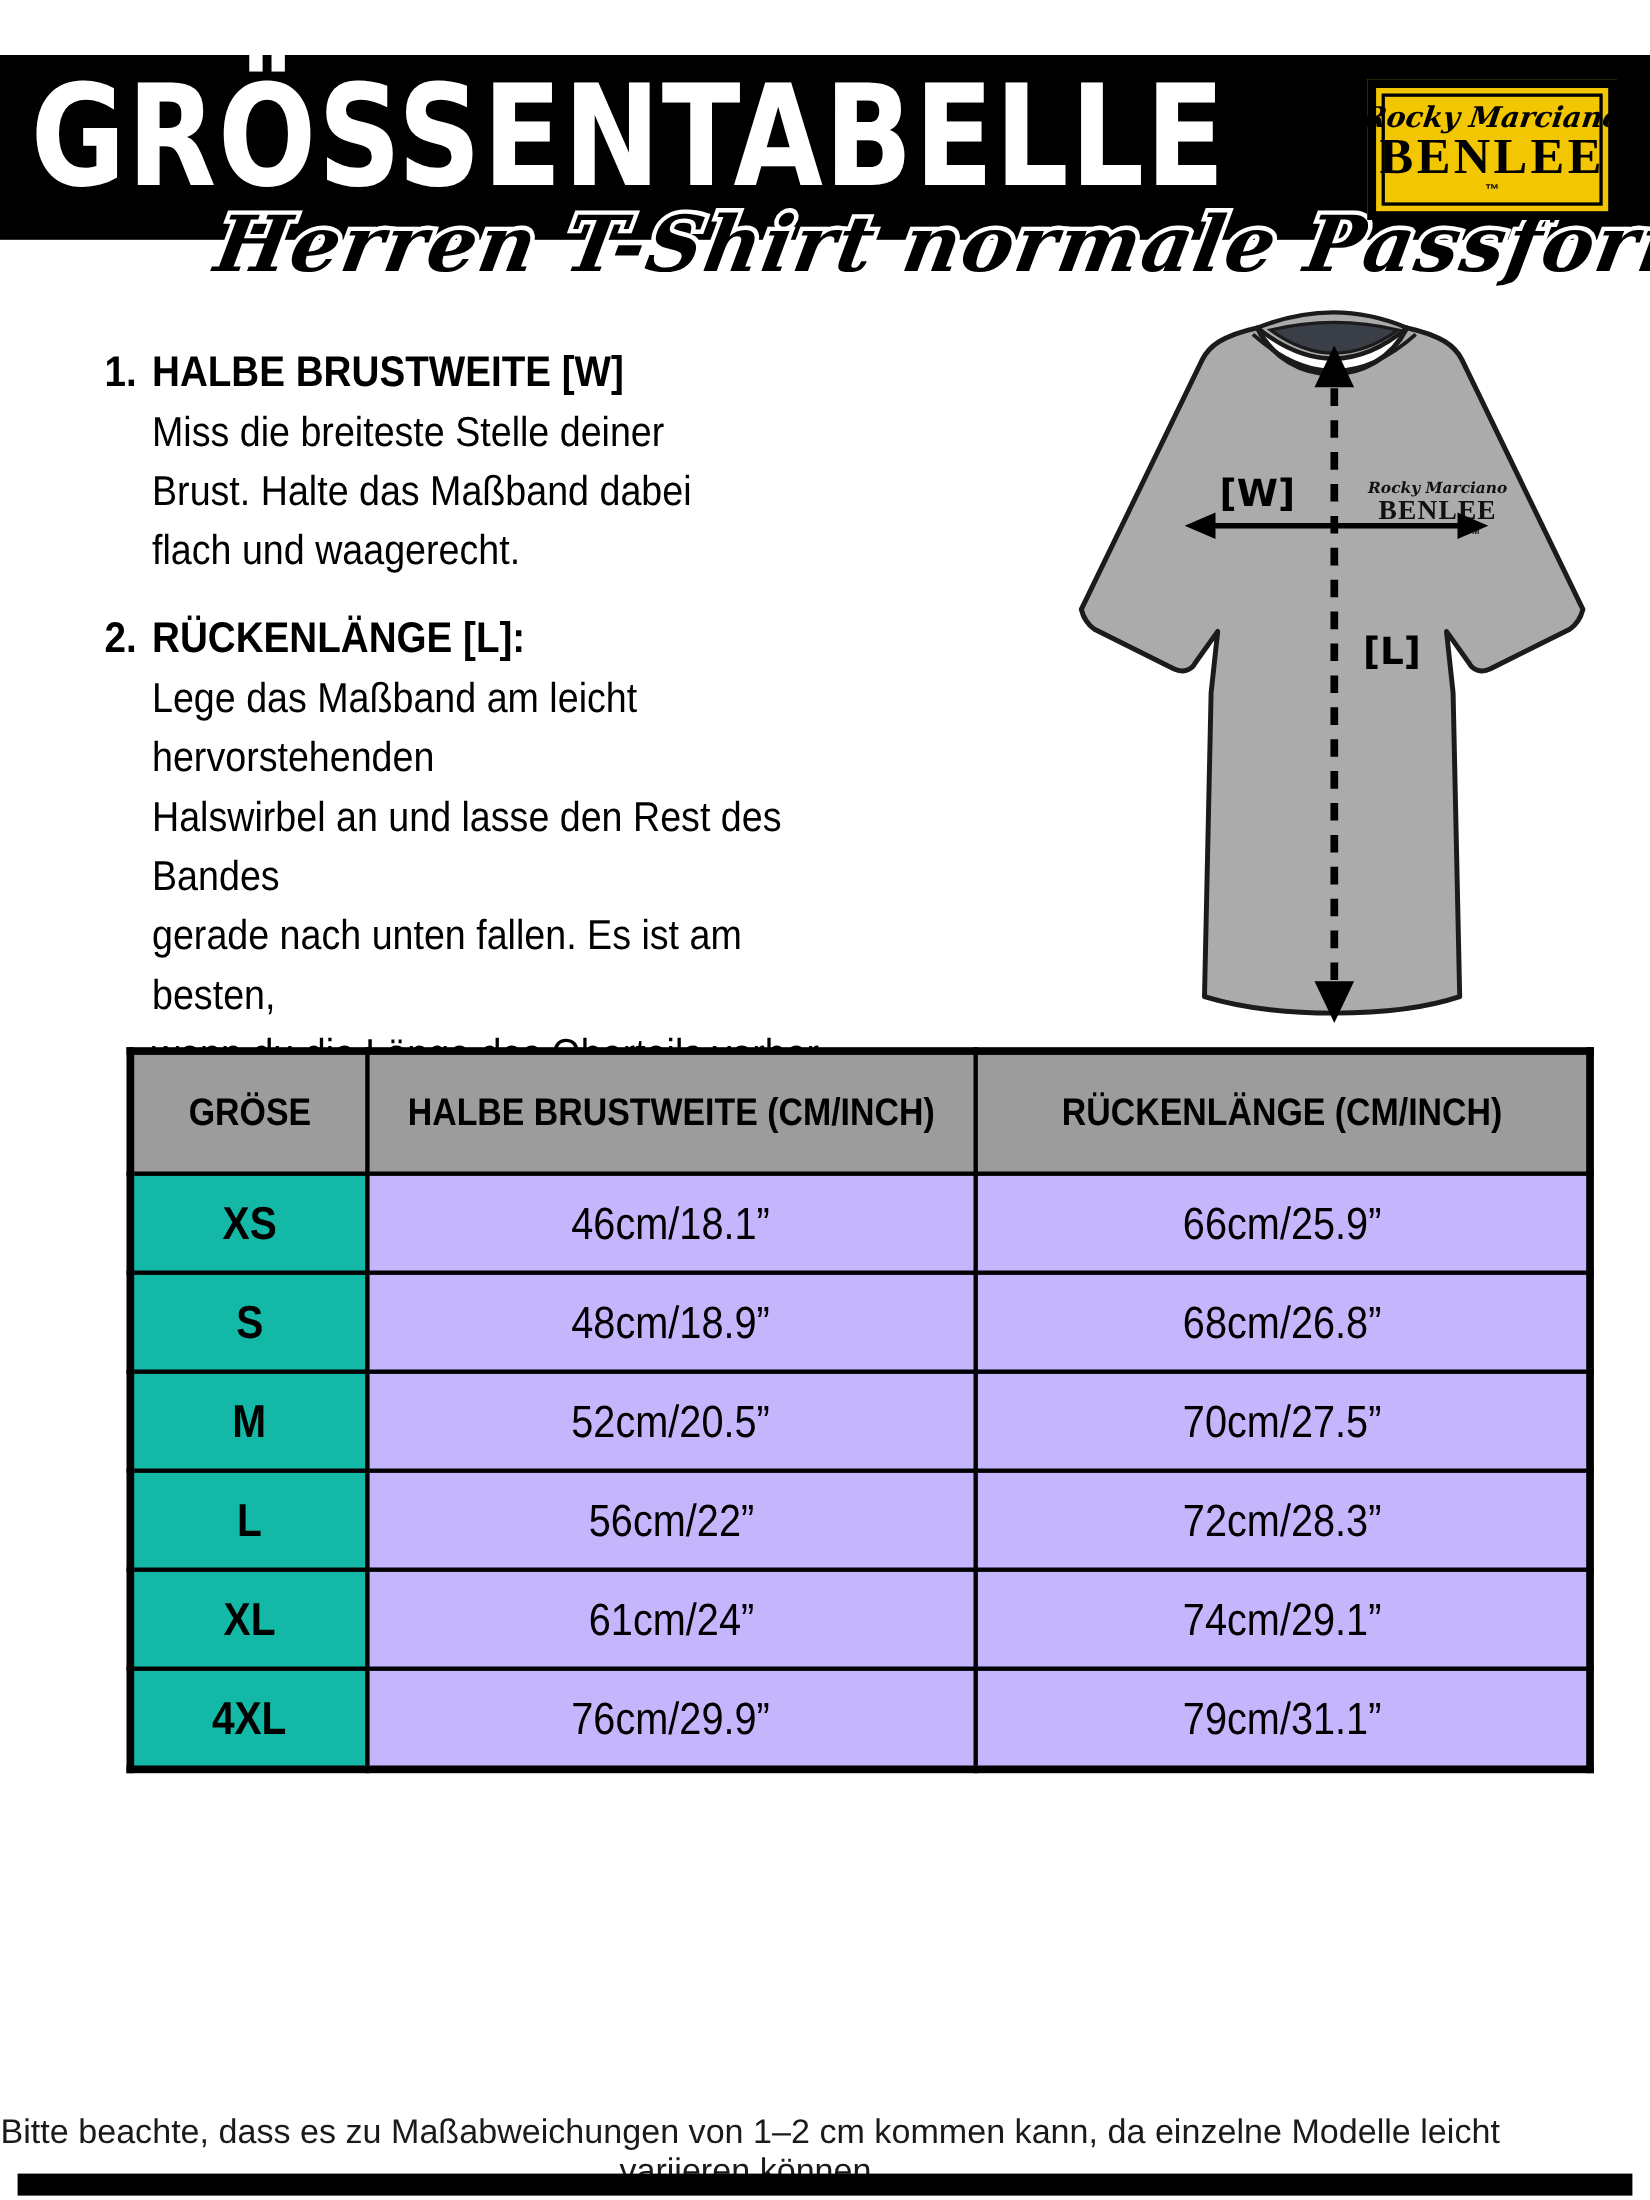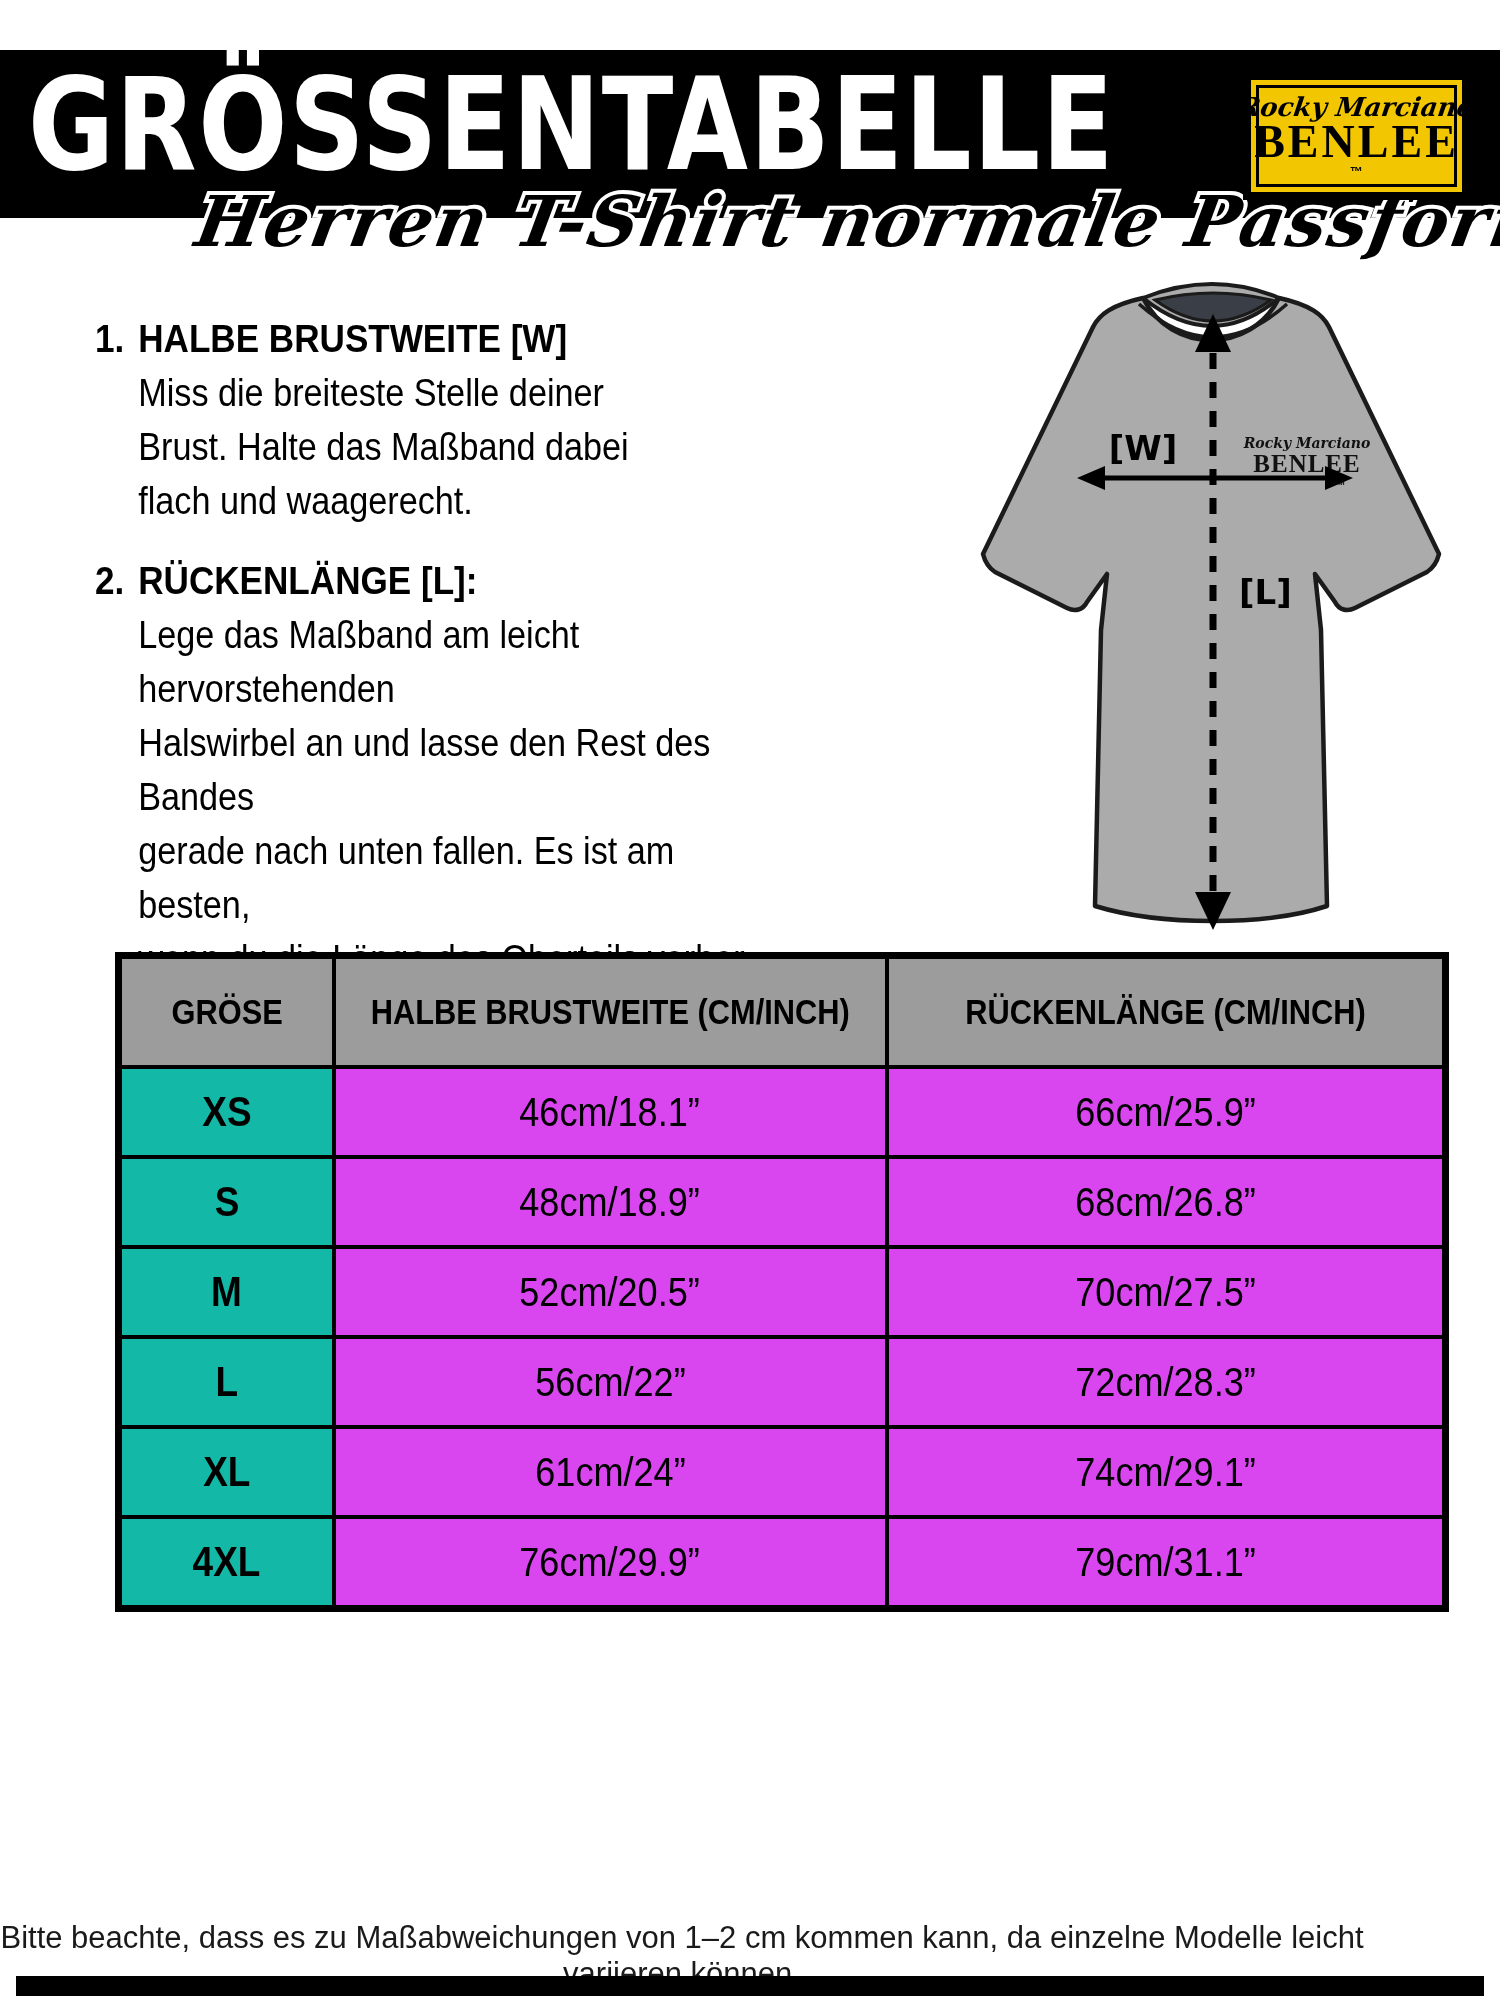--- a/index.html
+++ b/index.html
@@ -36,21 +36,21 @@
   .instr-line{font-size:38px;line-height:54px;font-weight:400;}
 
   
   .shirt{position:absolute;left:955px;top:258px;}
 
   
   .size-table{position:absolute;left:103px;top:952px;width:1327px;
         border-collapse:collapse;table-layout:fixed;border:7px solid #000;margin-left:12px;}
   .size-table th,.size-table td{border:4px solid #000;text-align:center;vertical-align:middle;padding:0;}
   .size-table th{height:106px;background:#9C9C9C;font-size:35px;font-weight:800;}
-  .size-table td{height:86px;background:#d946ef;font-size:41px;font-weight:400;}
+  .size-table td{height:86px;background:#c4b5fd;font-size:41px;font-weight:400;}
   .size-table td.cell-size{background:#14b8a6;font-weight:800;font-size:42px;}
   .condc{display:inline-block;transform:scaleX(0.88);white-space:nowrap;}
 
   
   .footer-note{position:absolute;left:0;top:1920px;width:1364px;text-align:center;
         font-size:31px;color:#1a1a1a;}
   .bottom-bar{position:absolute;left:16px;top:1976px;width:1468px;height:20px;background:#000;}
 </style>
 </head>
 <body>

